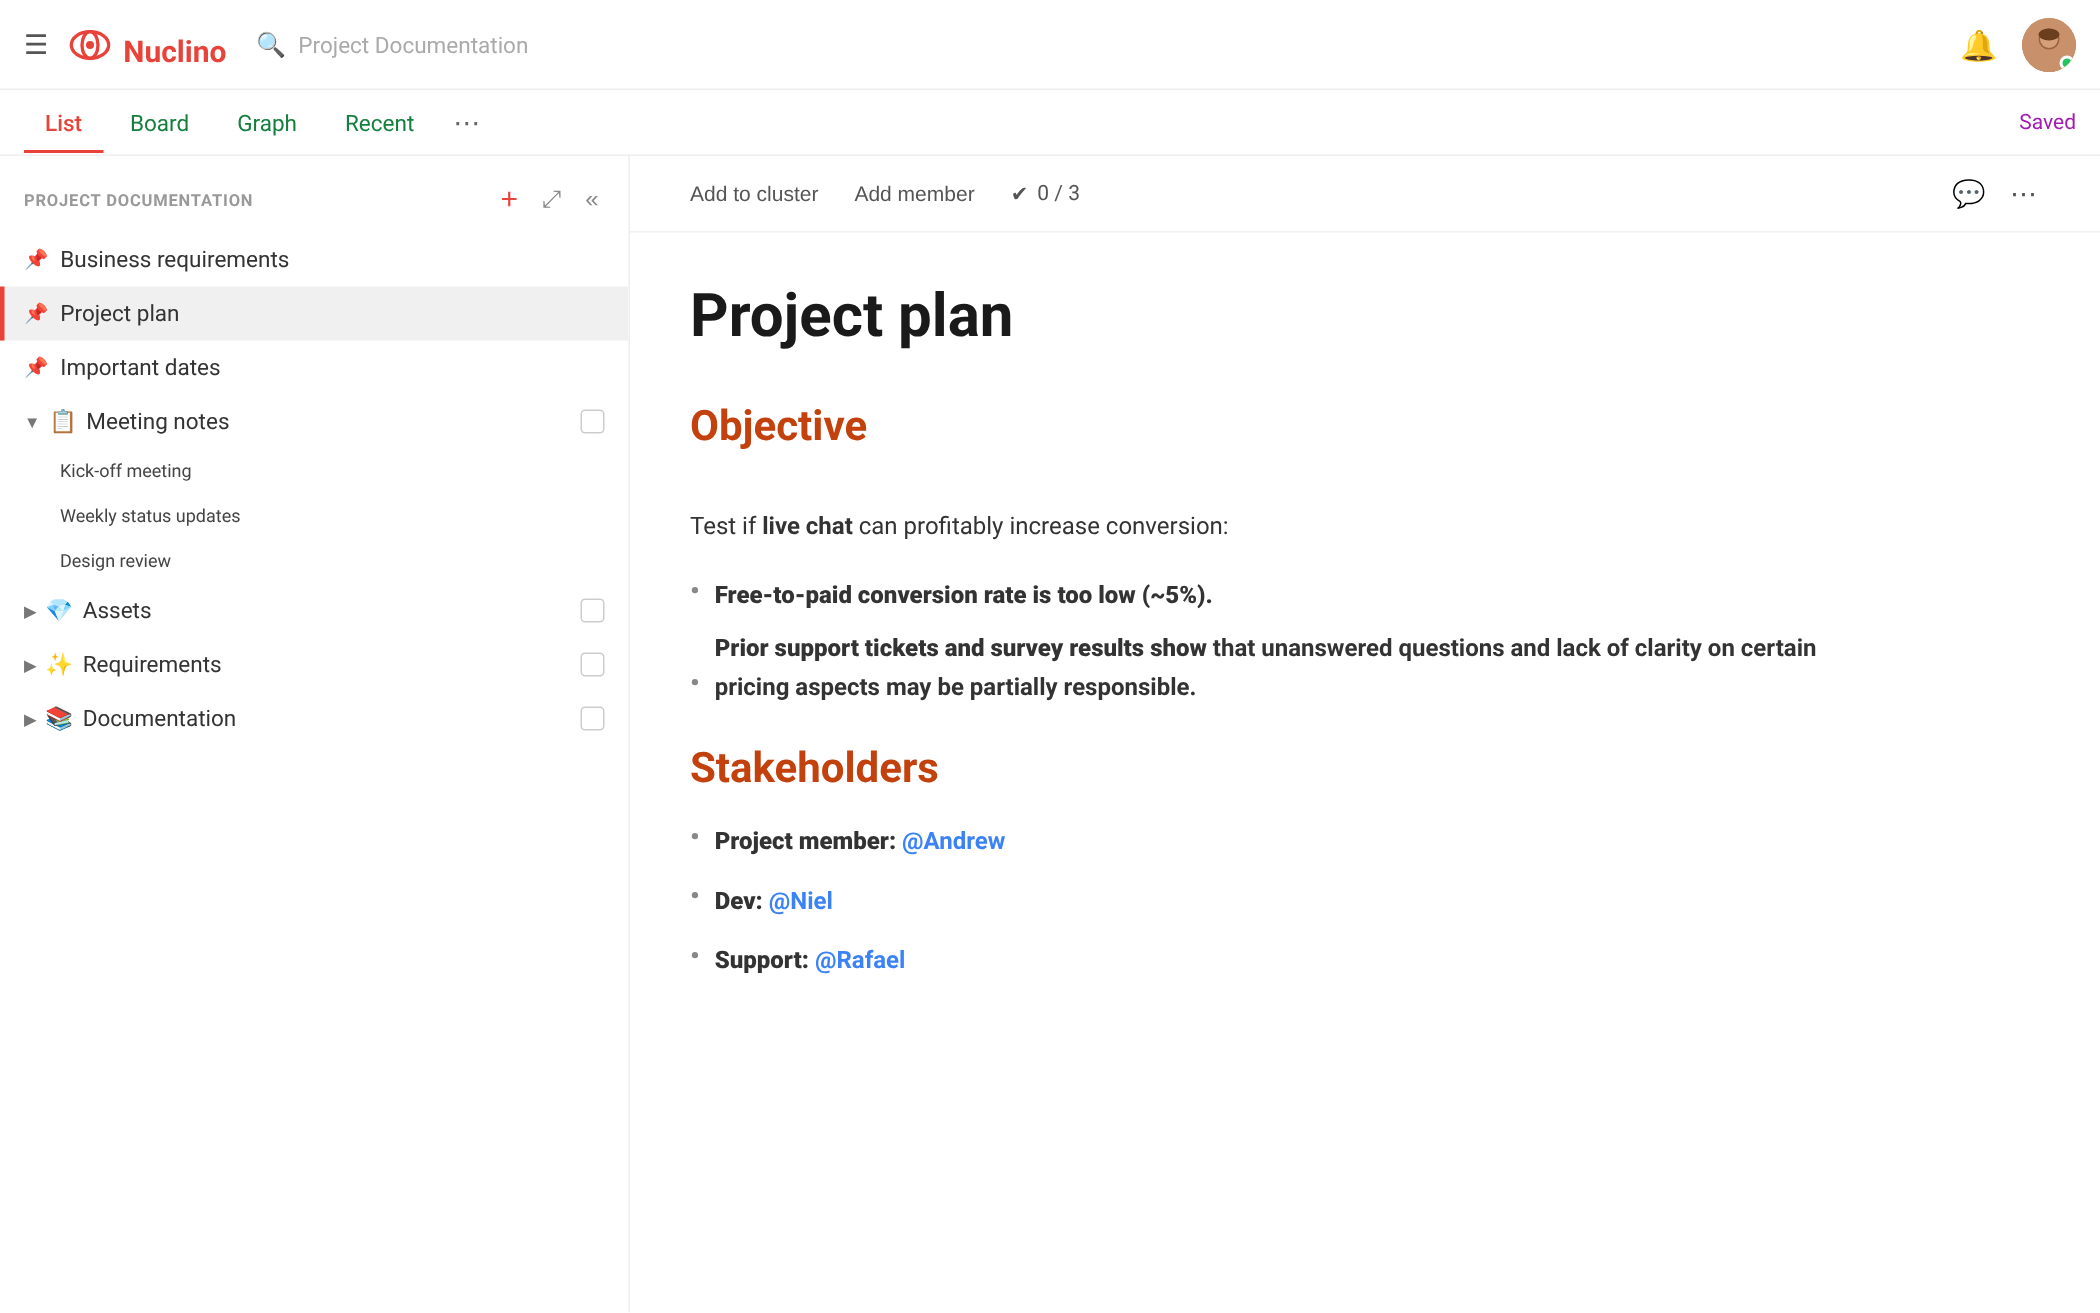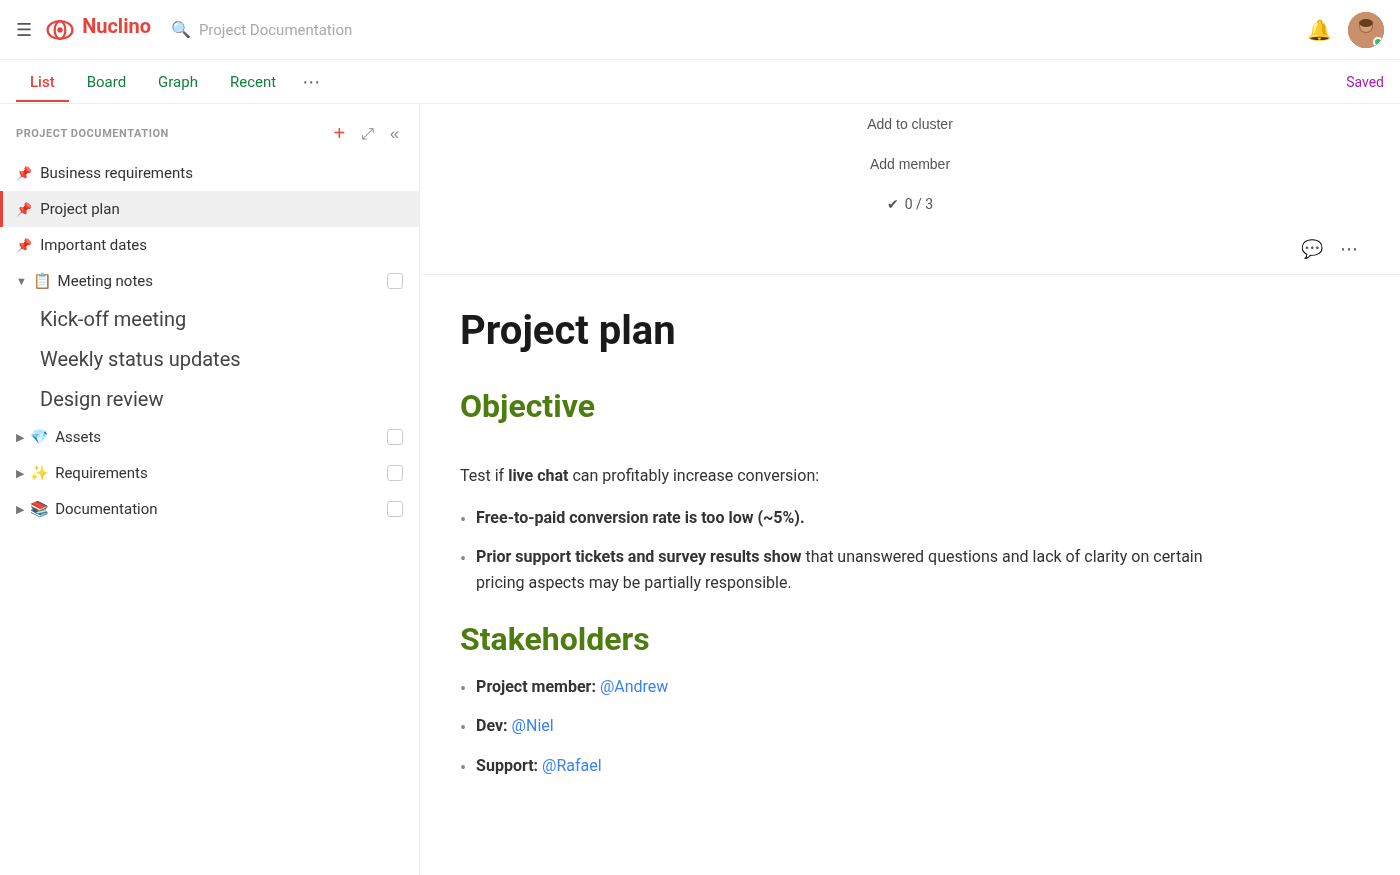--- a/index.html
+++ b/index.html
@@ -15,21 +15,21 @@
       position: relative;
     }
     .hamburger {
       font-size: 18px;
       color: #555;
       margin-right: 12px;
       cursor: pointer;
     }
     .logo {
       display: flex;
-      align-items: flex-start;
+      align-items: flex-end;
       gap: 6px;
       margin-right: 20px;
     }
     .logo-icon {
       width: 32px;
       height: 32px;
     }
     .logo-text {
       font-size: 20px;
       font-weight: 700;
@@ -208,38 +208,37 @@
       height: 16px;
       border: 1.5px solid #ccc;
       border-radius: 3px;
       cursor: pointer;
     }
 
     .sidebar-subitem {
       display: flex;
       padding: 8px 16px 8px 40px;
       cursor: pointer;
-      font-size: 20px;
+      font-size: 12px;
       color: #444;
       gap: 8px;
     }
 
     
     .content-area {
       flex: 1;
       overflow-y: auto;
       padding: 0;
     }
     .content-toolbar {
       display: flex;
       align-items: center;
       padding: 12px 40px;
       gap: 24px;
       border-bottom: 1px solid #f0f0f0;
-      flex-direction: column;
     }
     .toolbar-btn {
       font-size: 14px;
       color: #555;
       cursor: pointer;
       background: none;
       border: none;
       padding: 0;
     }
     .toolbar-check {
@@ -270,23 +269,23 @@
 
     .doc-title {
       font-size: 40px;
       font-weight: 700;
       color: #1a1a1a;
       margin-bottom: 32px;
       line-height: 1.2;
     }
 
     .doc-section-title {
-      font-size: 32px;
+      font-size: 28px;
       font-weight: 700;
-      color: #4d7c0f;
+      color: #c2410c;
       margin-bottom: 16px;
       margin-top: 8px;
     }
 
     .doc-paragraph {
       font-size: 16px;
       line-height: 1.6;
       color: #333;
       margin-bottom: 16px;
       margin-top: 38px;
@@ -294,26 +293,27 @@
 
     .doc-paragraph strong { font-weight: 700; }
 
     .doc-list {
       list-style: none;
       padding: 0;
       margin-bottom: 24px;
     }
     .doc-list li {
       display: flex;
-      align-items: flex-start;
+      align-items: flex-end;
       gap: 10px;
       font-size: 16px;
       line-height: 1.6;
       color: #333;
       margin-bottom: 10px;
+      font-weight: bold;
     }
     .doc-list li::before {
       content: '•';
       color: #888;
       font-size: 18px;
       flex-shrink: 0;
       margin-top: 1px;
     }
 
     .link-text { color: #3b82f6; cursor: pointer; }

